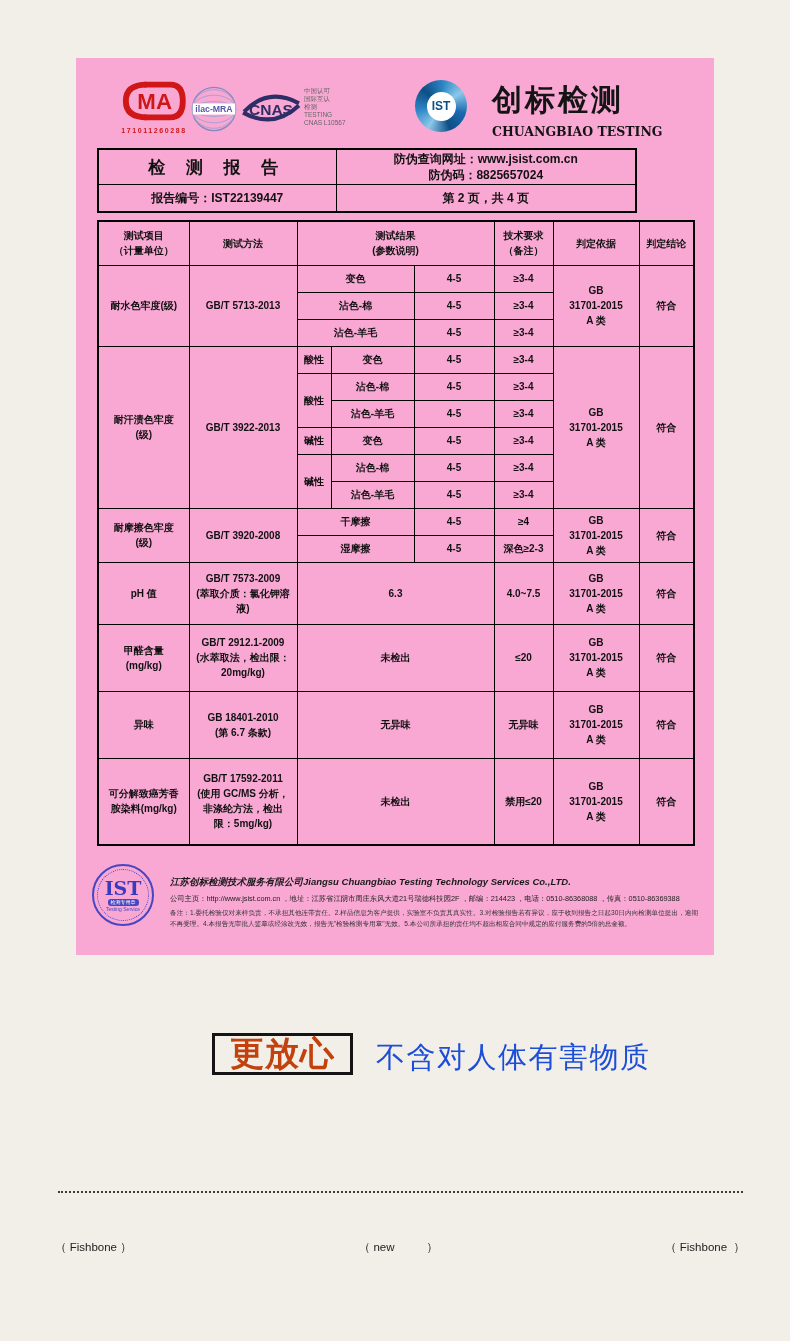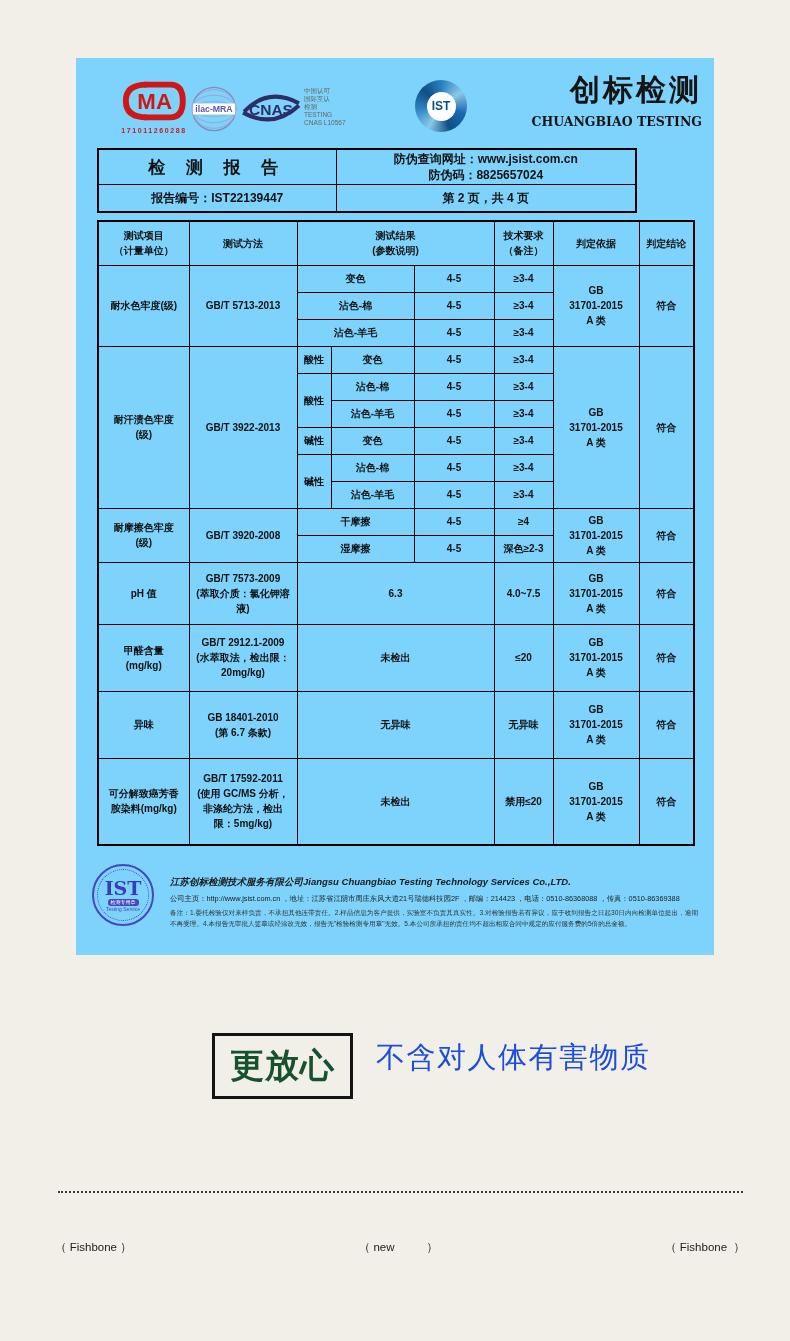--- a/index.html
+++ b/index.html
@@ -1,33 +1,33 @@
 <!DOCTYPE html>
 <html><head>
 <meta charset="utf-8">
 <style>
   * { margin:0; padding:0; box-sizing:border-box; }
   html,body { background:#f2efe8; }
   body { font-family:"Liberation Sans","DejaVu Sans",sans-serif; color:#111; }
   .page { position:relative; width:790px; height:1341px; background:#f2efe8; overflow:hidden; }
-  .card { position:absolute; left:76px; top:58px; width:638px; height:897px; background:#7dd3fc; }
+  .card { position:absolute; left:76px; top:58px; width:638px; height:897px; background:#f9a8d4; }
 
   
   .logo-row { position:absolute; left:0; top:0; width:100%; height:90px; }
   .cma { position:absolute; left:42px; top:22px; width:72px; text-align:center; }
   .cma-num { font-size:7px; font-weight:bold; color:#d01717; letter-spacing:1.6px; margin-top:1px; white-space:nowrap; }
   .ilac { position:absolute; left:115px; top:28px; }
   .cnas { position:absolute; left:164px; top:31px; }
   .cert-text { position:absolute; left:228px; top:29px; font-size:6.5px; line-height:8px; color:#666; white-space:pre-line; }
   .ist-swirl { position:absolute; left:339px; top:22px; width:52px; height:52px; border-radius:50%;
     background:conic-gradient(from 210deg,#8cc8e8,#2b84c4,#0e4f86,#2b84c4,#8cc8e8,#1b69b0,#0e4f86,#8cc8e8);
     display:flex; align-items:center; justify-content:center; }
   .ist-swirl .ist-core { width:29px; height:29px; border-radius:50%; background:#fff; display:flex; align-items:center; justify-content:center;
     font-size:12px; font-weight:bold; color:#0e4f86; }
-  .brand { position:absolute; left:416px; top:12px; width:210px; text-align:right; }
+  .brand { position:absolute; left:416px; top:22px; width:210px; text-align:left; }
   .brand-cn { font-size:30px; font-weight:bold; color:#141414; letter-spacing:3px; white-space:nowrap; }
   .brand-en { font-family:"DejaVu Serif","Liberation Serif",serif; font-size:12.5px; font-weight:bold; color:#141414; margin-top:3px; white-space:nowrap; }
 
   
   table { border-collapse:collapse; table-layout:fixed; }
   td,th { border:1px solid #000; text-align:center; vertical-align:middle; font-weight:bold; padding:1px 2px; white-space:pre-line; }
   .info-table { position:absolute; left:21px; top:90px; width:538px; border:2px solid #000; }
   .info-title { font-size:17px; letter-spacing:8px; }
   .info-small { font-size:12px; line-height:16px; }
   .r35 { height:35px; } .r27 { height:27px; }
@@ -42,22 +42,22 @@
   .stamp::before { content:""; position:absolute; inset:3px; border:1px dotted #4646c2; border-radius:50%; }
   .stamp-ist { font-family:"DejaVu Serif","Liberation Serif",serif; font-size:19px; font-weight:bold; color:#3a3ac0; line-height:19px; }
   .stamp-bar { background:#4646c2; color:#fff; font-size:5px; line-height:7px; padding:0 3px; border-radius:3px; margin-top:1px; }
   .stamp-en { font-size:5px; color:#4646c2; line-height:6px; }
   .footer-text { position:absolute; left:94px; top:818px; width:528px; }
   .ft-company { font-size:9.5px; font-weight:bold; color:#1a1a1a; white-space:nowrap;font-style:italic; }
   .ft-info { font-size:7.3px; color:#222; margin-top:5px; white-space:nowrap; }
   .ft-remark { font-size:6.6px; color:#333; margin-top:4px; line-height:10.5px; text-align:justify; }
 
   
-  .slogan-box { position:absolute; left:212px; top:1033px; width:141px; height:66px; border:3px solid #141414;
-    display:flex; align-items:center; justify-content:center; font-size:34px; font-weight:bold; color:#14532d; letter-spacing:1px; }
+  .slogan-box { position:absolute; left:212px; top:1033px; width:141px; height:42px; border:3px solid #141414;
+    display:flex; align-items:center; justify-content:center; font-size:34px; font-weight:bold; color:#c2410c; letter-spacing:1px; }
   .slogan-text { position:absolute; left:376px; top:1033px; height:50px; display:flex; align-items:center;
     font-size:29px; color:#1d4ed8; letter-spacing:1.5px; }
   .dotted-line { position:absolute; left:58px; top:1191px; width:685px; border-top:2px dotted #3a3a3a; }
   .bottom-labels { position:absolute; left:55px; top:1240px; width:690px; display:flex; justify-content:space-between;
     font-size:11.5px; color:#222; white-space:pre; }
 
   svg text { font-family:"Liberation Sans","DejaVu Sans",sans-serif; }
 </style>
 </head>
 <body>

